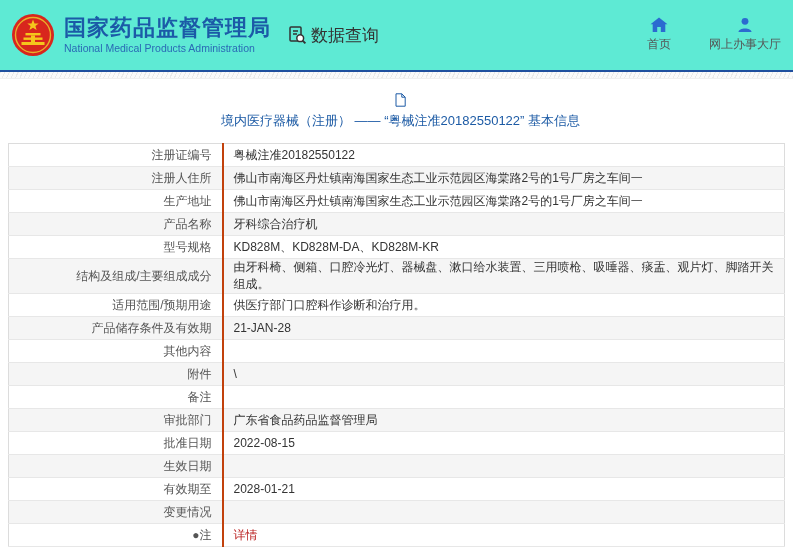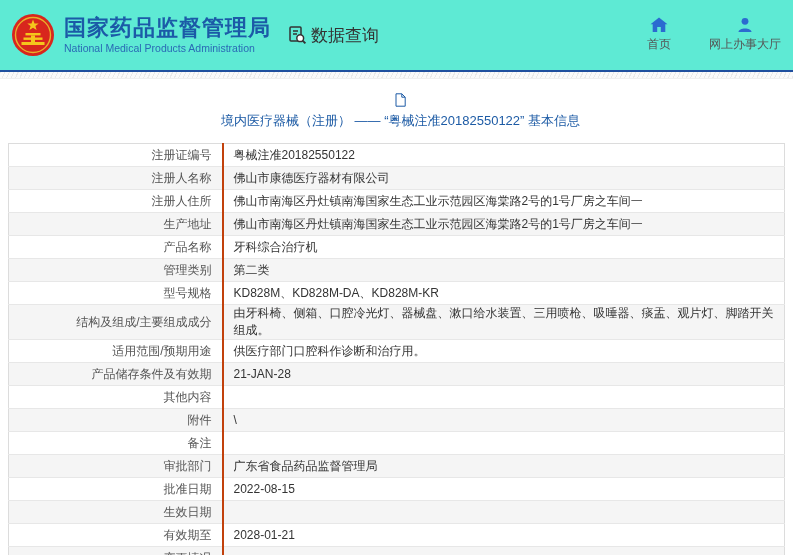--- a/index.html
+++ b/index.html
@@ -95,38 +95,30 @@
   <span>境内医疗器械（注册） —— “粤械注准20182550122” 基本信息</span>
 </div>
 
 <table class="info">
   <tbody>
       <tr>
     <td class="lbl">注册证编号</td>
     <td class="val">粤械注准20182550122</td>
   </tr>
   <tr>
-    <td class="lbl">注册人名称</td>
-    <td class="val">佛山市康德医疗器材有限公司</td>
-  </tr>
-  <tr>
     <td class="lbl">注册人住所</td>
     <td class="val">佛山市南海区丹灶镇南海国家生态工业示范园区海棠路2号的1号厂房之车间一</td>
   </tr>
   <tr>
     <td class="lbl">生产地址</td>
     <td class="val">佛山市南海区丹灶镇南海国家生态工业示范园区海棠路2号的1号厂房之车间一</td>
   </tr>
   <tr>
     <td class="lbl">产品名称</td>
     <td class="val">牙科综合治疗机</td>
-  </tr>
-  <tr>
-    <td class="lbl">管理类别</td>
-    <td class="val">第二类</td>
   </tr>
   <tr>
     <td class="lbl">型号规格</td>
     <td class="val">KD828M、KD828M-DA、KD828M-KR</td>
   </tr>
   <tr>
     <td class="lbl">结构及组成/主要组成成分</td>
     <td class="val">由牙科椅、侧箱、口腔冷光灯、器械盘、漱口给水装置、三用喷枪、吸唾器、痰盂、观片灯、脚踏开关组成。</td>
   </tr>
   <tr>

